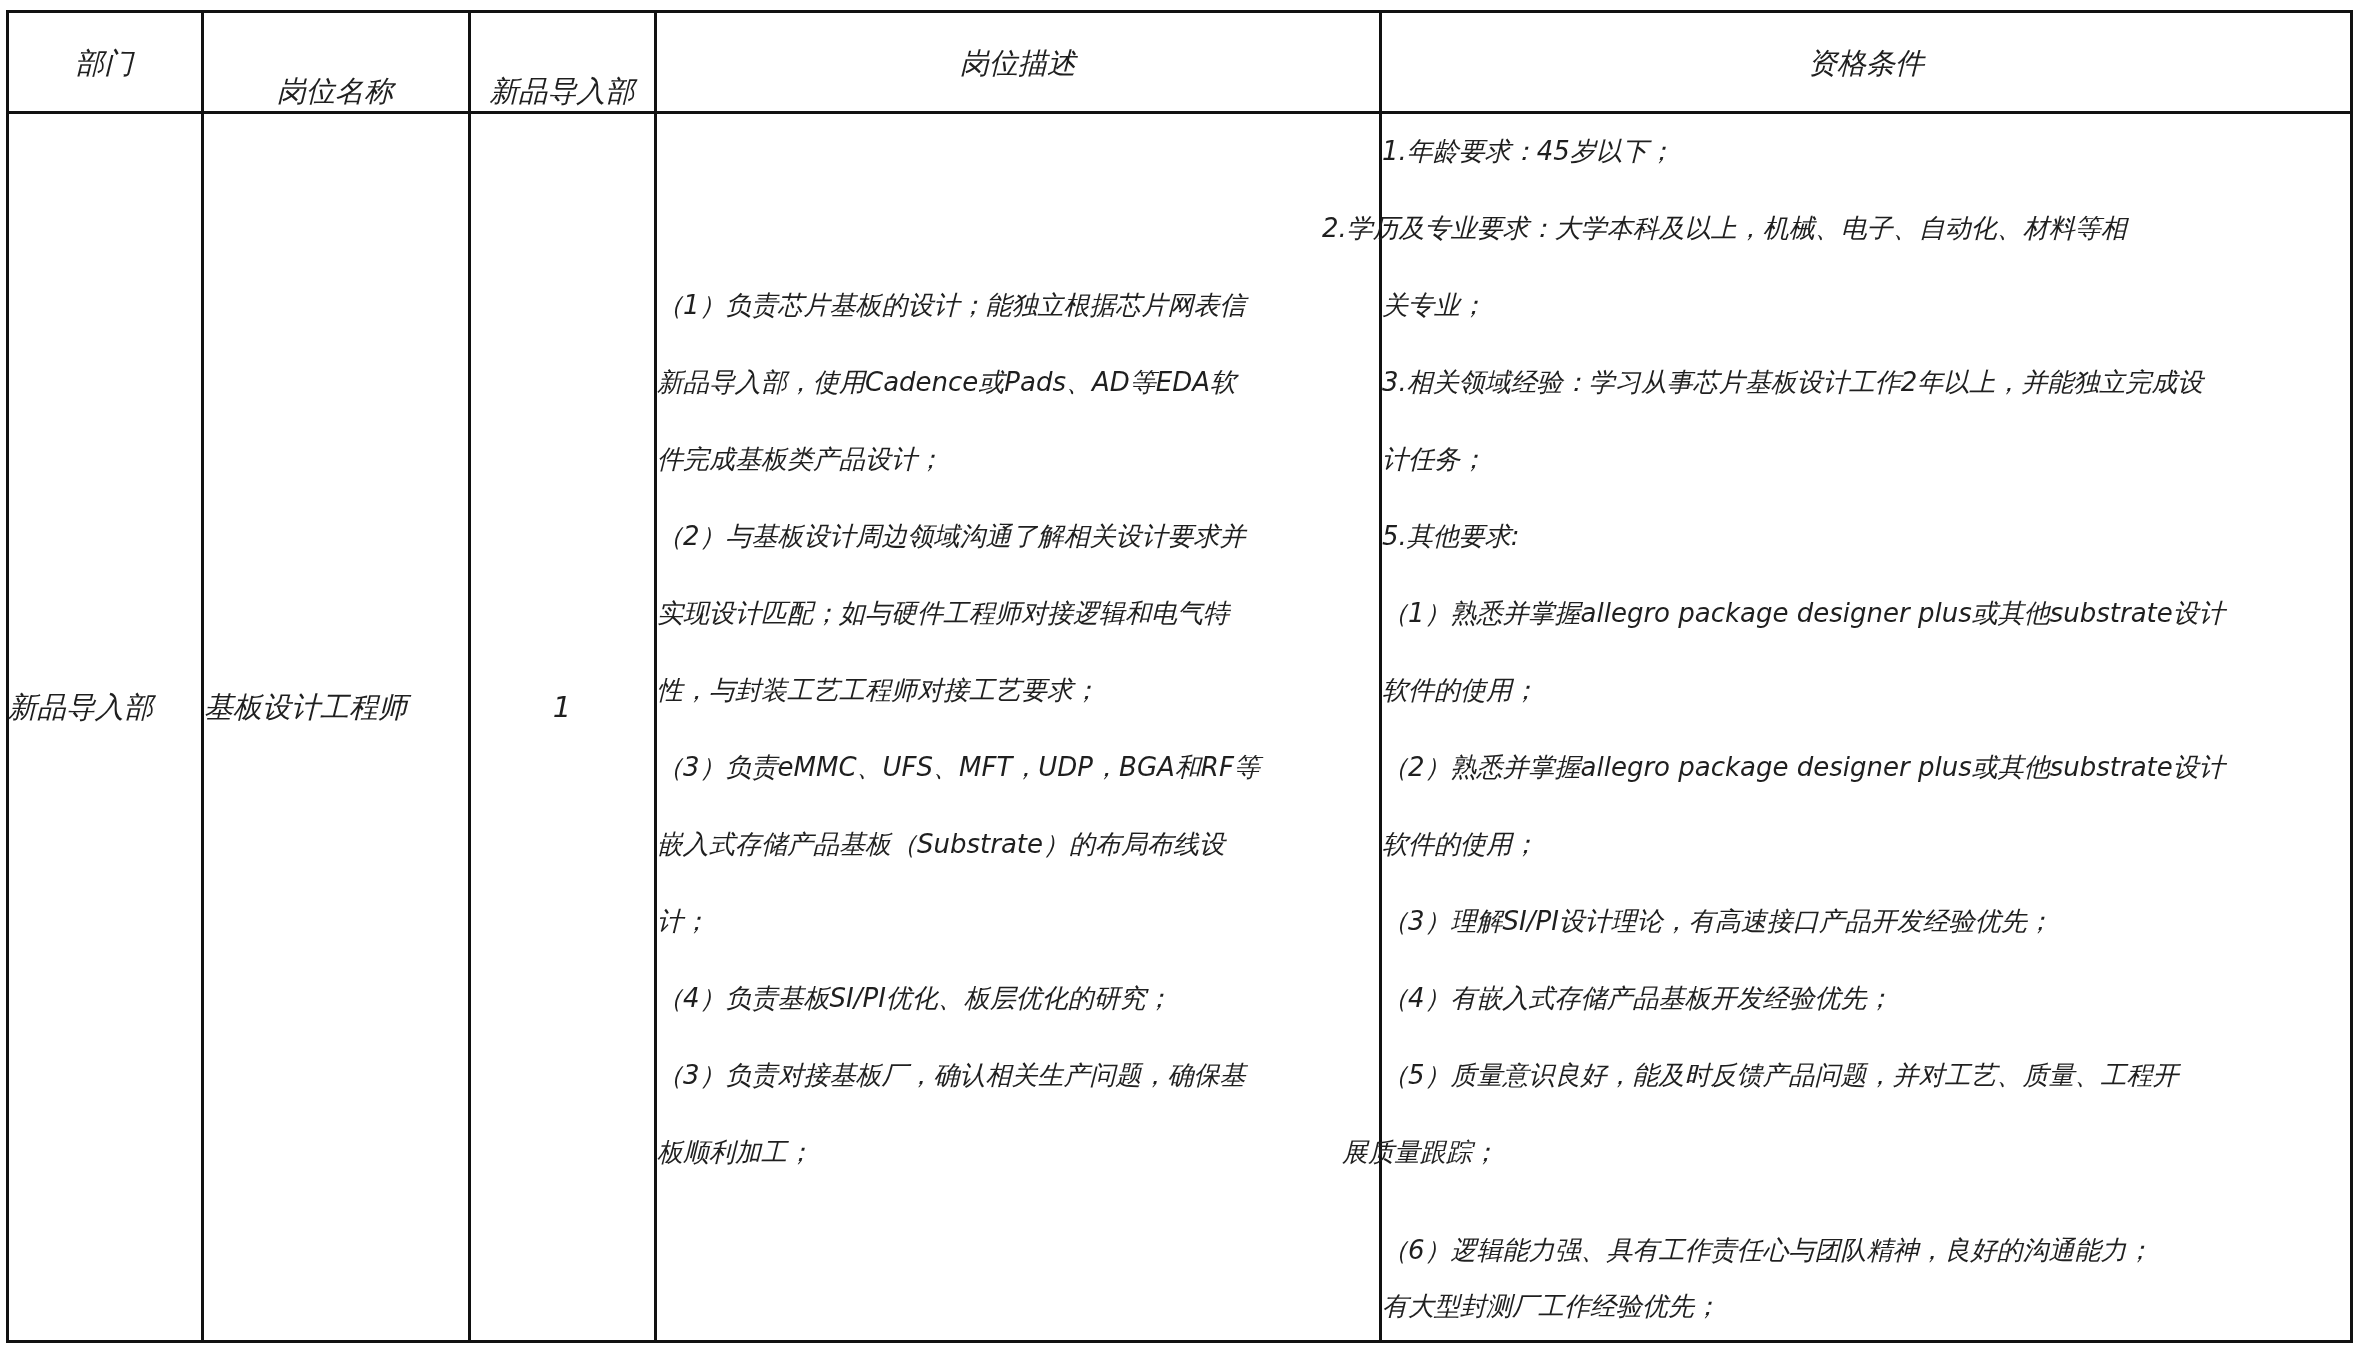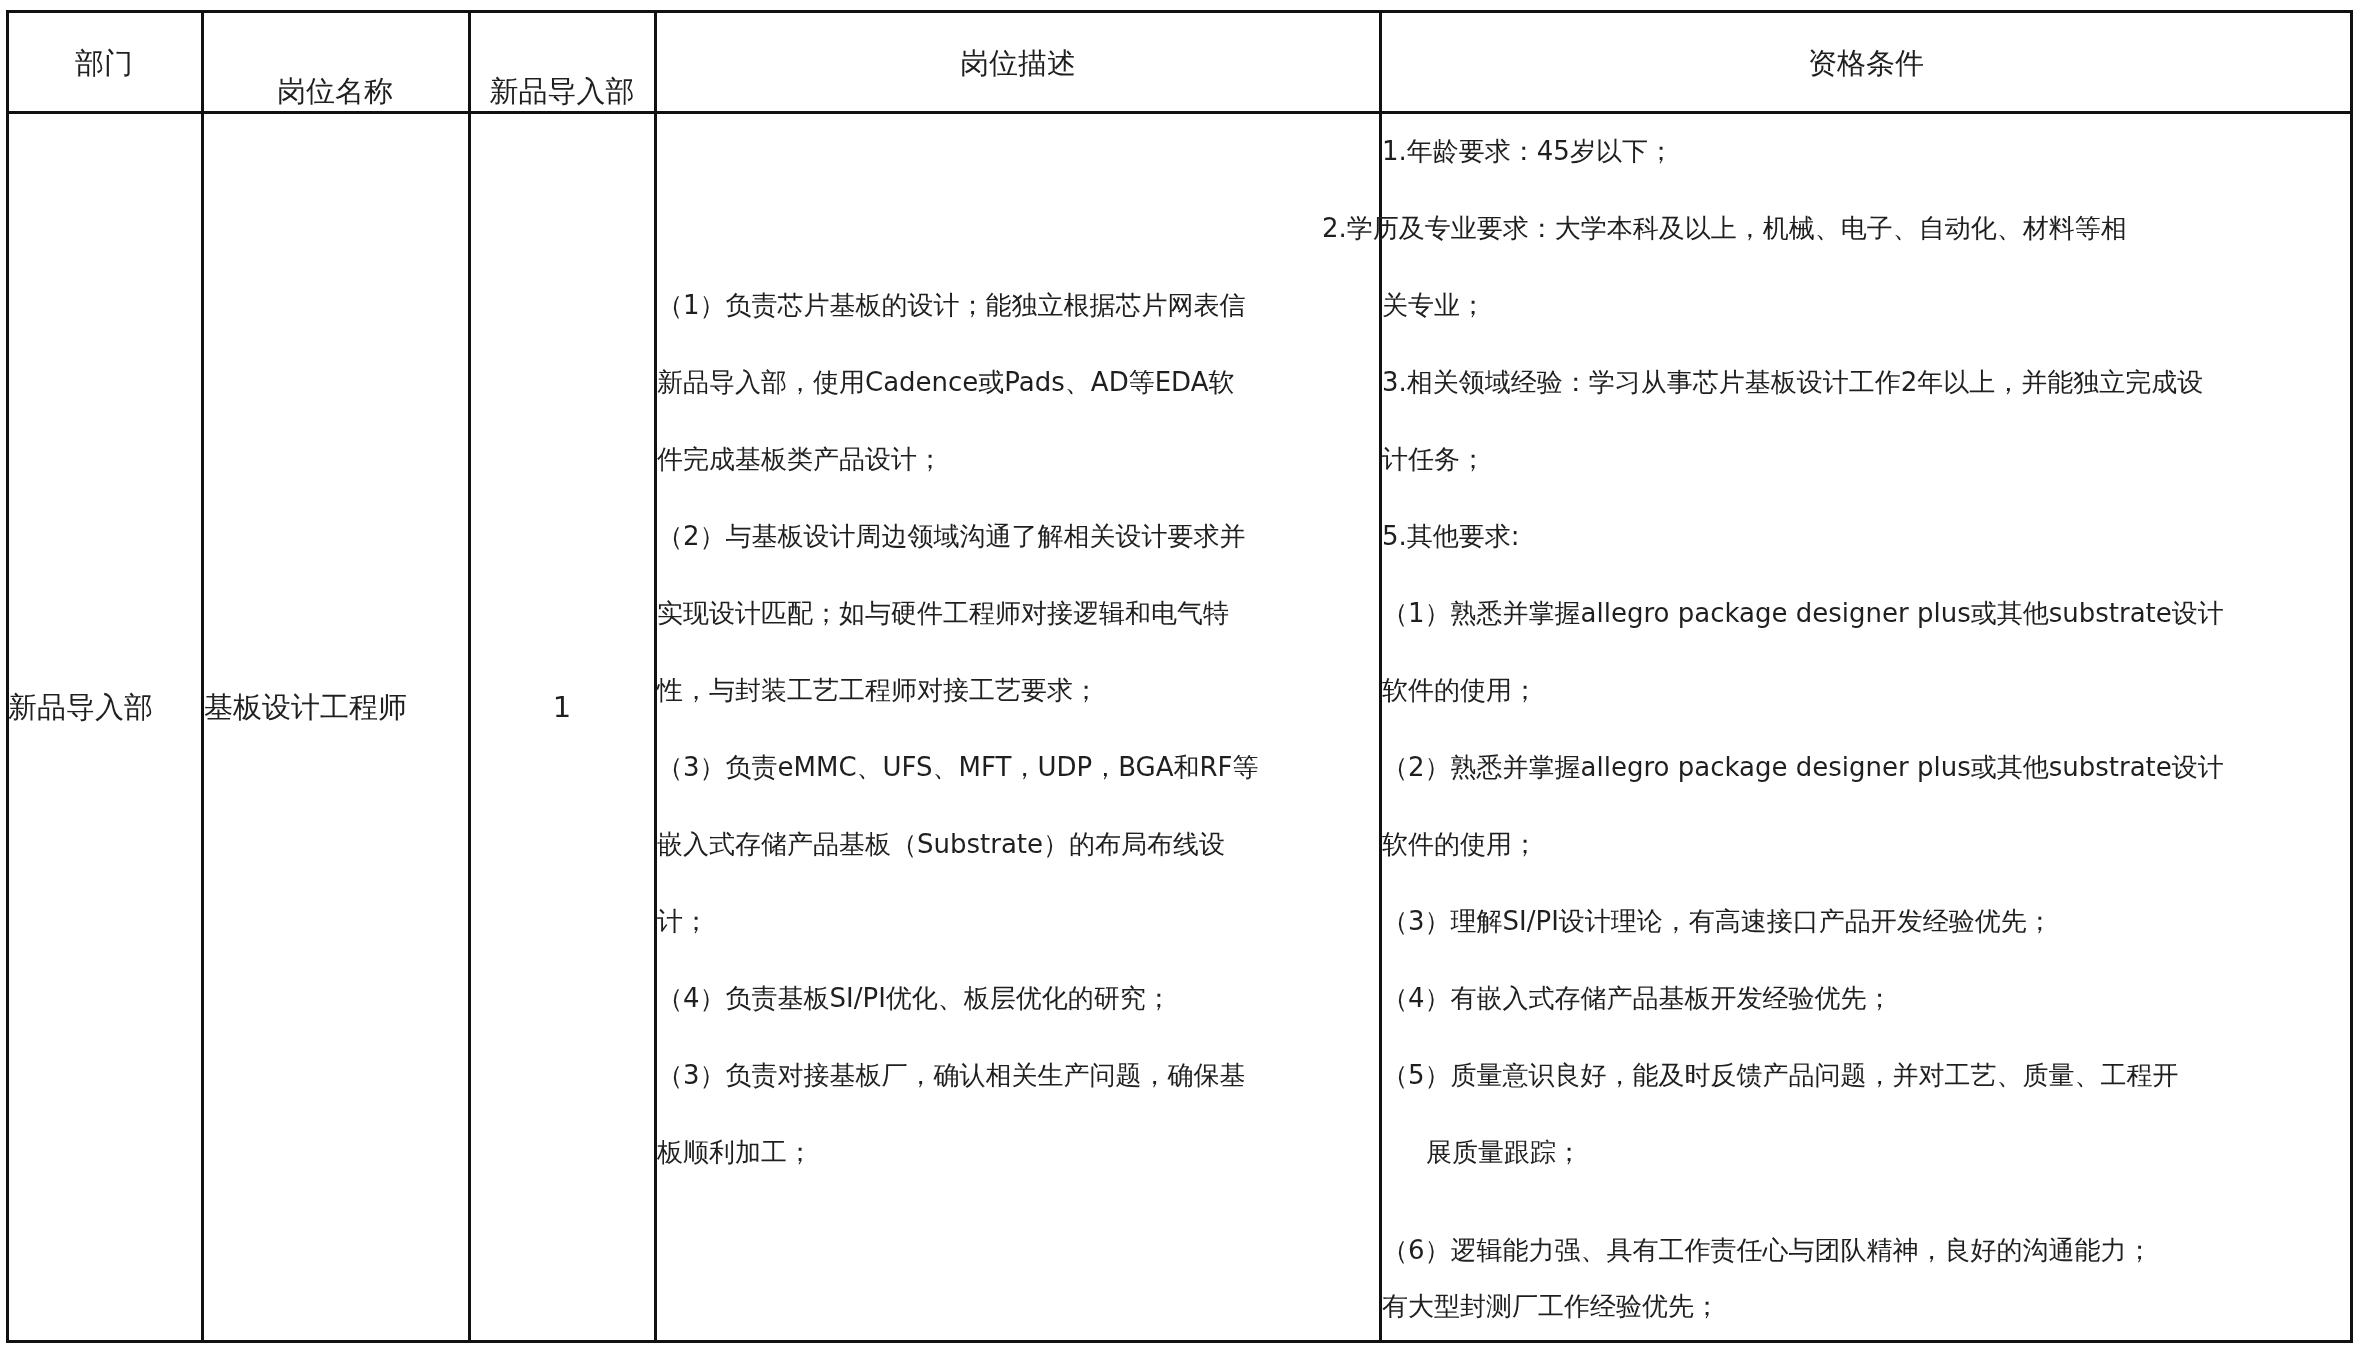--- a/index.html
+++ b/index.html
@@ -1,18 +1,18 @@
 <!DOCTYPE html>
 <html><head>
 <meta charset="utf-8">
 <style>
   html, body { margin:0; padding:0; background:#ffffff; }
   body { width:2360px; height:1353px; position:relative; overflow:hidden;
          font-family:"DejaVu Sans", "Liberation Sans", sans-serif; color:#1f1f1f; }
-  .table { position:absolute; left:6px; top:10px; width:2347px; height:1333px; }
+  .table { position:absolute; left:6px; top:10px; width:2347px; height:1333px;font-style:italic; }
   .vline { position:absolute; top:0; width:3px; height:1333px; background:#111; }
   .hline { position:absolute; left:0; height:3px; width:2347px; background:#111; }
   .cell-text { position:absolute; white-space:nowrap; font-size:29px; line-height:36px; }
   .center { transform:translateX(-50%); }
   .line { position:absolute; white-space:nowrap; font-size:26px; line-height:36px; letter-spacing:0px; }
 </style>
 </head>
 <body>
 
 <div class="table">
@@ -59,17 +59,17 @@
     <span class="line" style="left:1376px; top:354px;">3.相关领域经验：学习从事芯片基板设计工作2年以上，并能独立完成设</span>
     <span class="line" style="left:1376px; top:431px;">计任务；</span>
     <span class="line" style="left:1376px; top:508px;">5.其他要求:</span>
     <span class="line" style="left:1376px; top:585px;">（1）熟悉并掌握allegro package designer plus或其他substrate设计</span>
     <span class="line" style="left:1376px; top:662px;">软件的使用；</span>
     <span class="line" style="left:1376px; top:739px;">（2）熟悉并掌握allegro package designer plus或其他substrate设计</span>
     <span class="line" style="left:1376px; top:816px;">软件的使用；</span>
     <span class="line" style="left:1376px; top:893px;">（3）理解SI/PI设计理论，有高速接口产品开发经验优先；</span>
     <span class="line" style="left:1376px; top:970px;">（4）有嵌入式存储产品基板开发经验优先；</span>
     <span class="line" style="left:1376px; top:1047px;">（5）质量意识良好，能及时反馈产品问题，并对工艺、质量、工程开</span>
-    <span class="line" style="left:1420px; top:1124px;">展质量跟踪；</span>
+    <span class="line" style="left:1336px; top:1124px;">展质量跟踪；</span>
     <span class="line" style="left:1376px; top:1201px;margin-top:21px;">（6）逻辑能力强、具有工作责任心与团队精神，良好的沟通能力；</span>
     <span class="line" style="left:1376px; top:1278px;">有大型封测厂工作经验优先；</span>
   </div>
 </div>
 
 </body></html>

